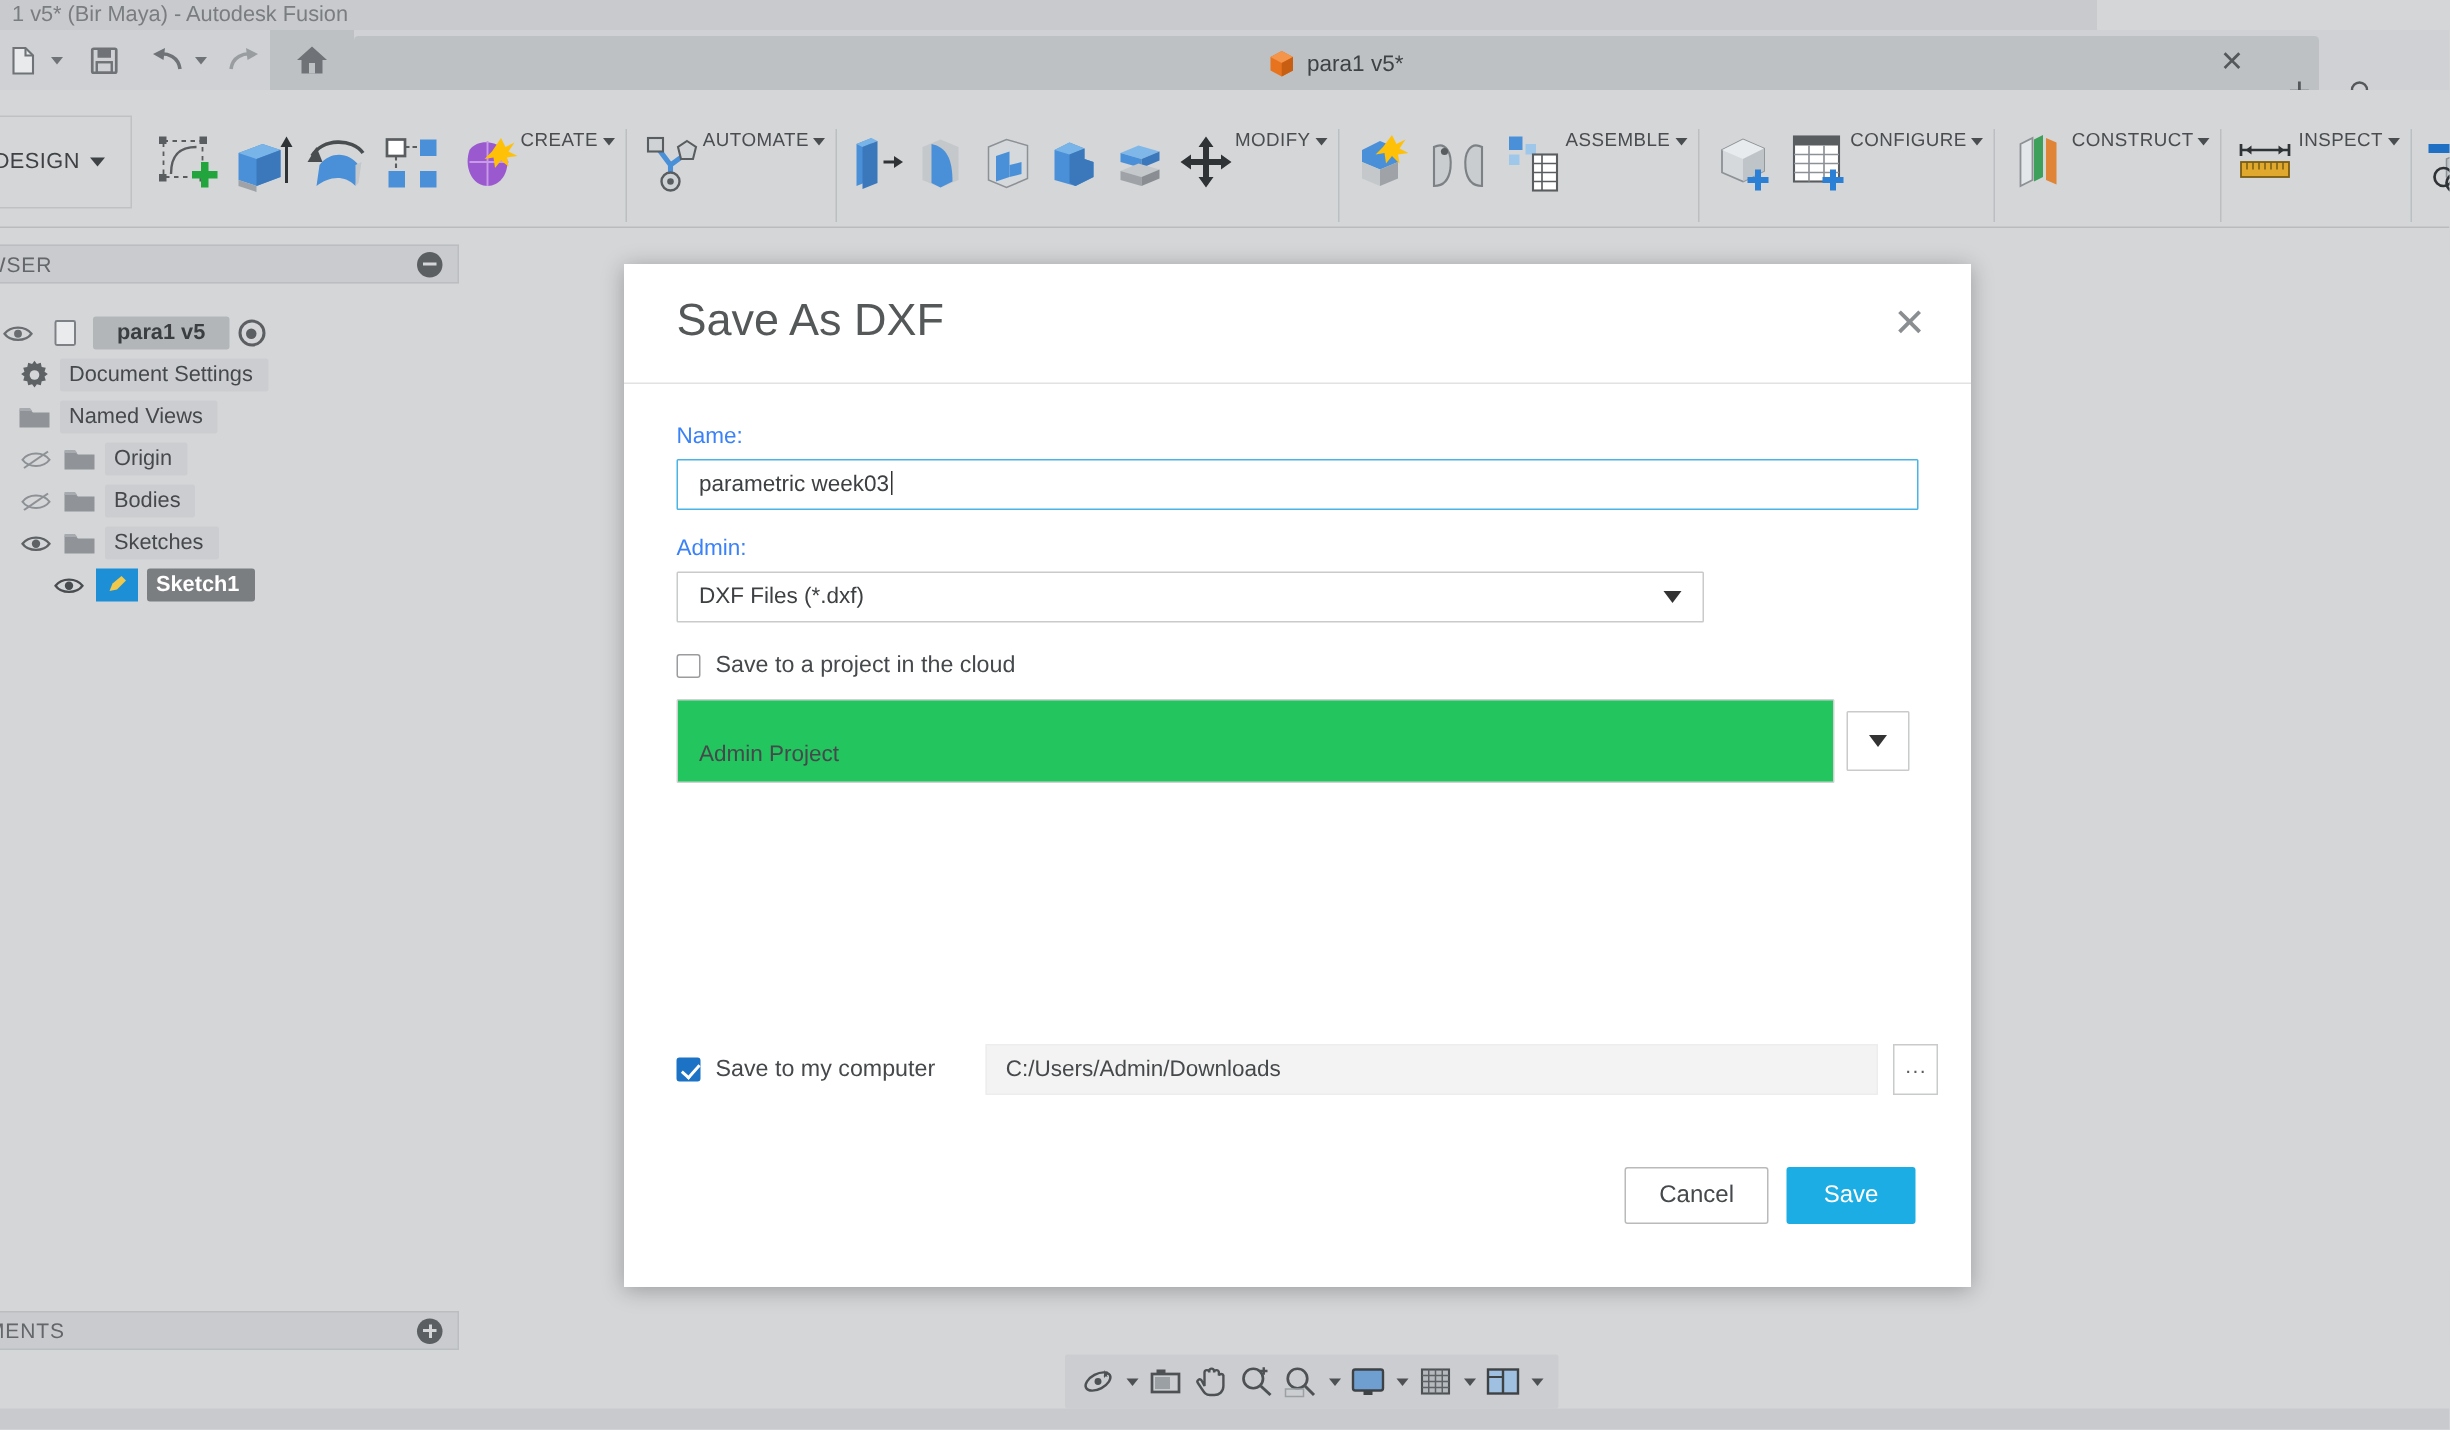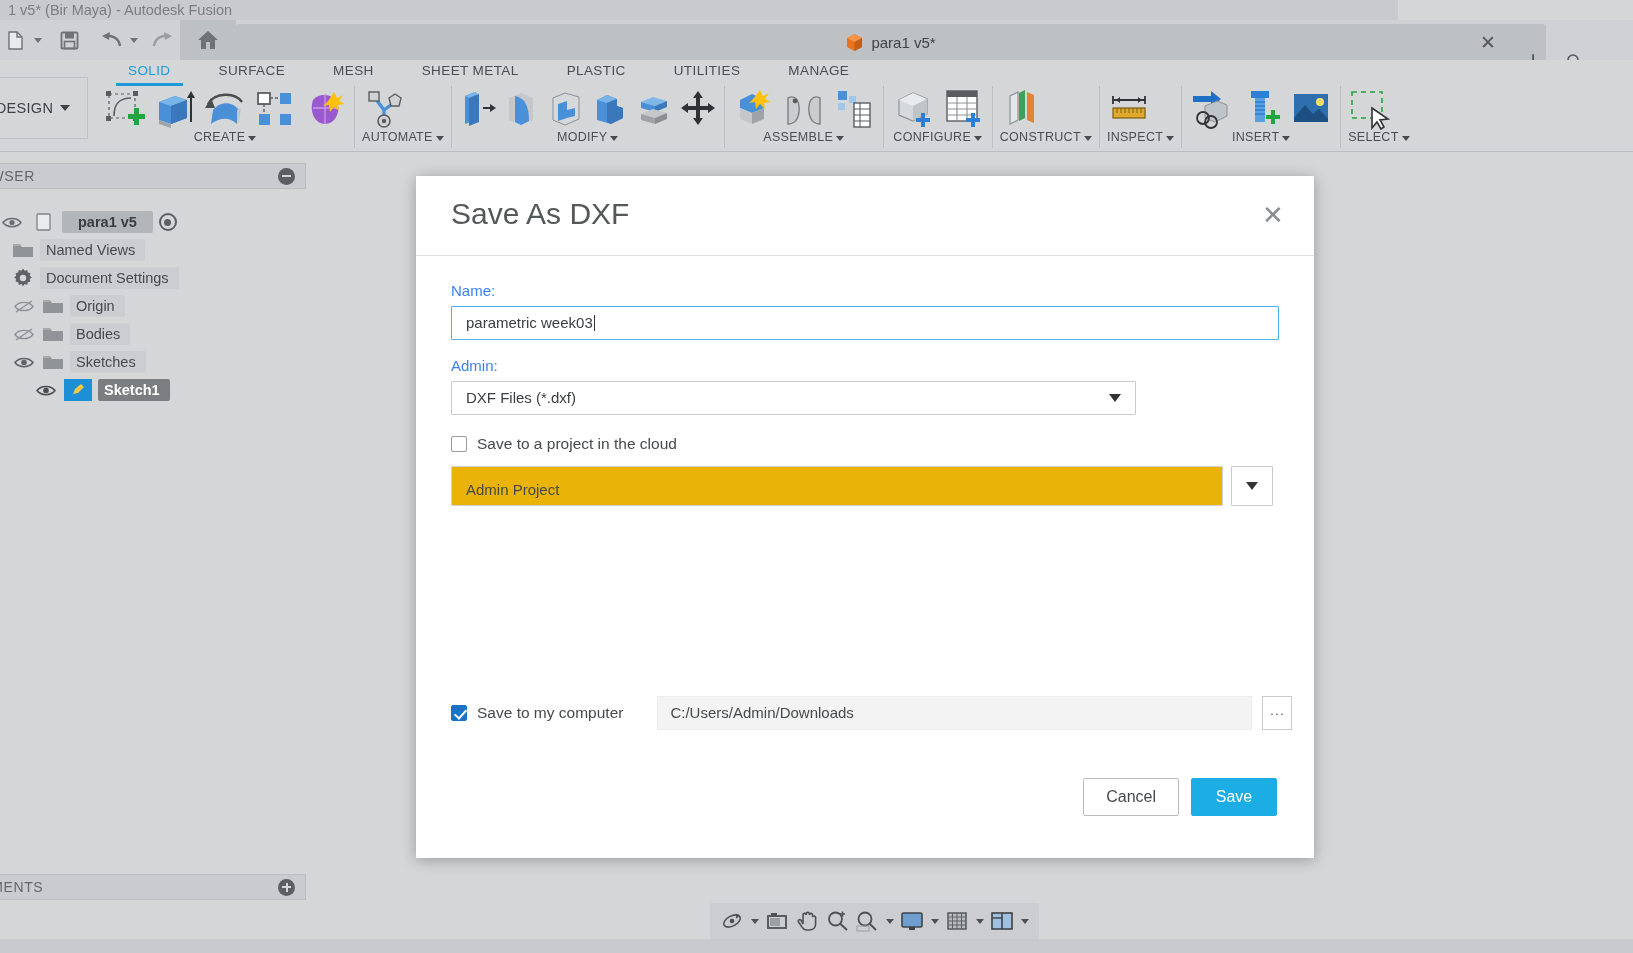--- a/index.html
+++ b/index.html
@@ -79,22 +79,22 @@
   .tabstrip { position: absolute; left: 104px; top: 0; height: 22px; display: flex; align-items: center; }
   .rtab {
     font-size: 13.5px; color: #4a4d50; padding: 0 24px; letter-spacing: .4px;
     position: relative; height: 22px; line-height: 22px; white-space: nowrap;
   }
   .rtab.active { color: #1c9bd8; }
   .rtab.active::after {
     content: ""; position: absolute; left: 12px; right: 12px; bottom: -4px; height: 3px; background: #1c9bd8;
   }
   .panels { position: absolute; left: 96px; top: 26px; height: 62px; display: flex; }
-  .panel { position: relative; height: 62px; display: flex; flex-direction: column;
-           padding: 0 7px; border-right: 1px solid #bcbfc2; }
+  .panel { position: relative; height: 62px; display: flex; flex-direction: row;
+           justify-content: space-between; padding: 0 7px; border-right: 1px solid #bcbfc2; }
   .panel:last-child { border-right: none; }
   .panel-icons { display: flex; align-items: flex-end; gap: 6px; height: 44px; padding-top: 2px; }
   .panel-title { font-size: 12.5px; color: #4a4d50; text-align: center; letter-spacing: .3px; white-space: nowrap; }
   .panel-title .caret-s {
     display: inline-block; width: 0; height: 0; margin-left: 3px;
     border-left: 4px solid transparent; border-right: 4px solid transparent; border-top: 5px solid #4a4d50;
   }
   .ic { width: 44px; height: 42px; display: block; }
   .ic.sm { width: 38px; height: 42px; }
 
@@ -179,22 +179,22 @@
   .cbox { width: 16px; height: 16px; border: 1px solid #9a9c9e; background: #fff; border-radius: 2px;
           display: inline-block; flex: 0 0 auto; }
   .cbox.checked { background: #1c72c4; border-color: #1c72c4; position: relative; }
   .cbox.checked::after {
     content: ""; position: absolute; left: 5px; top: 1px; width: 5px; height: 10px;
     border: solid #fff; border-width: 0 2px 2px 0; transform: rotate(42deg);
   }
   .checkrow-label { font-size: 15.5px; color: #46494b; }
   .projrow { display: flex; align-items: center; gap: 8px; margin-top: 13px; }
   .proj-input {
-    width: 772px; height: 40px; border: 1px solid #d0d1d2; background: #eab308;
-    padding: 4px 14px; font-size: 15px; color: #46494b; line-height: 38px; border-radius: 1px;
+    width: 772px; height: 56px; border: 1px solid #d0d1d2; background: #22c55e;
+    padding: 17px 14px; font-size: 15px; color: #46494b; line-height: 38px; border-radius: 1px;
   }
   .proj-drop {
     width: 42px; height: 40px; border: 1px solid #c9cacb; background: #fff;
     display: flex; align-items: center; justify-content: center; border-radius: 1px;
   }
   .pathrow { position: absolute; left: 35px; bottom: 128px; display: flex; align-items: center; gap: 10px; }
   .path-input {
     width: 595px; height: 34px; background: #f3f3f3; border: 1px solid #ededed;
     padding: 0 12px; font-size: 15px; color: #46494b; line-height: 32px;
   }
@@ -286,29 +286,20 @@
     </div>
   </div>
 
   <div class="ribbon">
 
     <div class="ws-selector">
       <span class="ws-label">DESIGN</span>
       <span class="caret-dn"></span>
     </div>
 
-    <div class="tabstrip">
-      <div class="rtab active">SOLID</div>
-      <div class="rtab">SURFACE</div>
-      <div class="rtab">MESH</div>
-      <div class="rtab">SHEET METAL</div>
-      <div class="rtab">PLASTIC</div>
-      <div class="rtab">UTILITIES</div>
-      <div class="rtab">MANAGE</div>
-    </div>
 
     <div class="panels">
 
       <div class="panel">
         <div class="panel-icons">
           <svg class="ic" viewBox="0 0 44 42">
             <rect x="6" y="6" width="26" height="24" fill="none" stroke="#5a5d60" stroke-width="1.2" stroke-dasharray="3 3"></rect>
             <rect x="3" y="3" width="5" height="5" fill="#5a5d60"></rect>
               <rect x="30" y="3" width="5" height="5" fill="#5a5d60"></rect>
             <rect x="3" y="28" width="5" height="5" fill="#5a5d60"></rect>
@@ -535,33 +526,33 @@
       <svg width="26" height="22" viewBox="0 0 26 22">
         <rect x="7" y="3" width="13" height="16" rx="1" fill="#e9ebed" stroke="#7d8185" stroke-width="1.3"></rect>
       </svg>
       <span class="tlabel root">para1 v5</span>
       <span class="radio-ic">
           <i></i>
         </span>
     </div>
 
     <div class="tnode" style="padding-left:12px">
+      <svg width="22" height="22" viewBox="0 0 22 22">
+        <path d="M11 1.5 l1.6 2.2 2.6-.8 .6 2.7 2.7 .6 -.8 2.6 2.2 1.6 -2.2 1.6 .8 2.6 -2.7 .6 -.6 2.7 -2.6-.8 -1.6 2.2 -1.6-2.2 -2.6 .8 -.6-2.7 -2.7-.6 .8-2.6 -2.2-1.6 2.2-1.6 -.8-2.6 2.7-.6 .6-2.7 2.6 .8 z" fill="#5f6265"></path>
+        <circle cx="11" cy="11" r="3.2" fill="#d4d6d8"></circle>
+      </svg>
+      <span class="tlabel">Document Settings</span>
+    </div>
+
+    <div class="tnode" style="padding-left:12px">
       <svg class="folder" viewBox="0 0 22 16">
         <path d="M1 3 h7 l2 2 h11 v10 h-20 z" fill="#909498"></path>
         <path d="M1 2 h7 l1.5 2 h-8.5 z" fill="#a7abaf"></path>
       </svg>
       <span class="tlabel">Named Views</span>
-    </div>
-
-    <div class="tnode" style="padding-left:12px">
-      <svg width="22" height="22" viewBox="0 0 22 22">
-        <path d="M11 1.5 l1.6 2.2 2.6-.8 .6 2.7 2.7 .6 -.8 2.6 2.2 1.6 -2.2 1.6 .8 2.6 -2.7 .6 -.6 2.7 -2.6-.8 -1.6 2.2 -1.6-2.2 -2.6 .8 -.6-2.7 -2.7-.6 .8-2.6 -2.2-1.6 2.2-1.6 -.8-2.6 2.7-.6 .6-2.7 2.6 .8 z" fill="#5f6265"></path>
-        <circle cx="11" cy="11" r="3.2" fill="#d4d6d8"></circle>
-      </svg>
-      <span class="tlabel">Document Settings</span>
     </div>
 
     <div class="tnode" style="padding-left:12px">
       <span class="eye">
         <svg width="20" height="13" viewBox="0 0 20 13">
             <path d="M1 6.5 C5 1 15 1 19 6.5 C15 12 5 12 1 6.5Z" fill="none" stroke="#8d9094" stroke-width="1.4"></path>
             <path d="M2 12 L18 1" stroke="#8d9094" stroke-width="1.4"></path>
           </svg>
       </span>
       <svg class="folder" viewBox="0 0 22 16">

